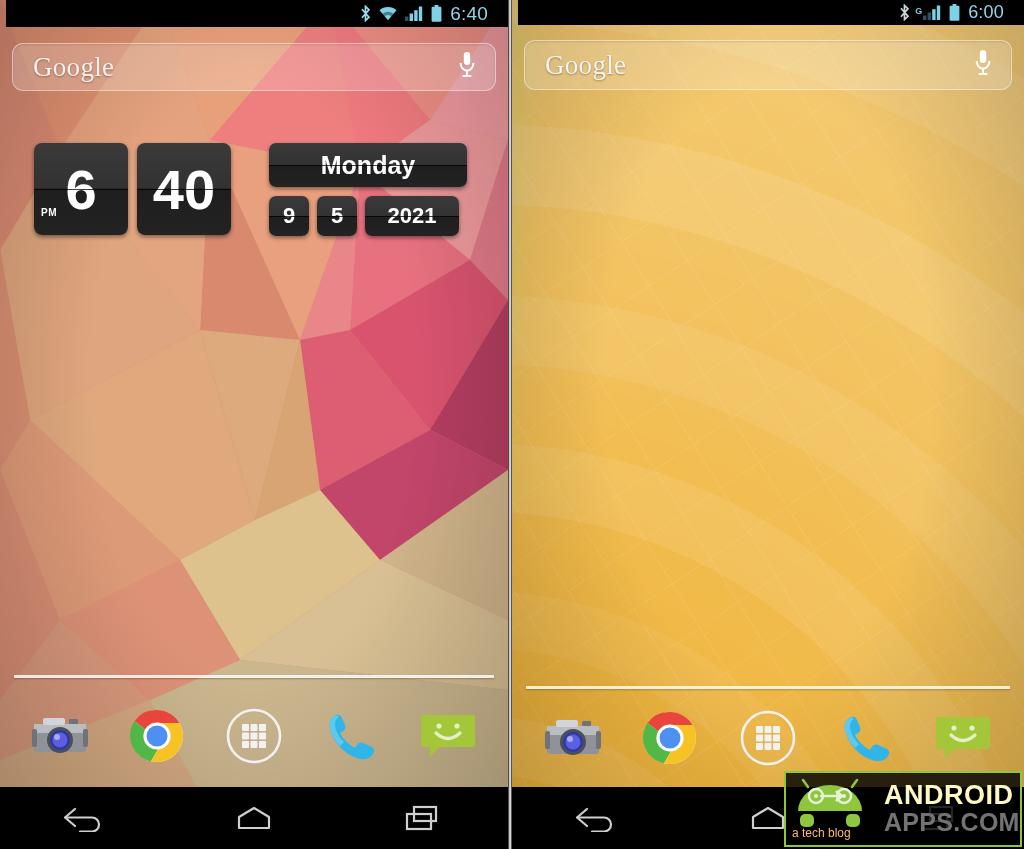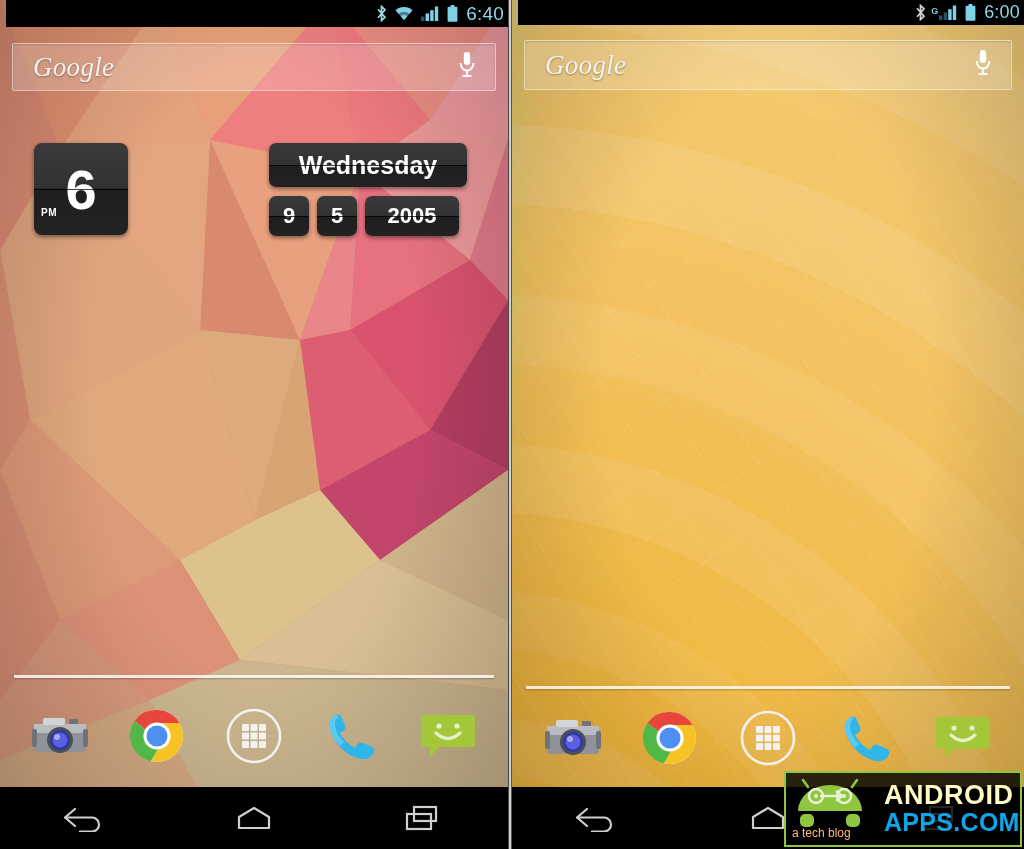--- a/index.html
+++ b/index.html
@@ -36,34 +36,34 @@
   }
   .fan-grid{
     position:absolute;inset:0;opacity:.10;
     background-image:
       repeating-linear-gradient(58deg, rgba(255,255,255,.9) 0 1px, rgba(255,255,255,0) 1px 46px),
       repeating-linear-gradient(-34deg, rgba(255,255,255,.7) 0 1px, rgba(255,255,255,0) 1px 52px);
   }
   .wall-vign{position:absolute;inset:0;background:radial-gradient(ellipse at 50% 45%, rgba(0,0,0,0) 45%, rgba(0,0,0,.22) 100%);}
 
   
-  .statusbar{position:absolute;left:6px;right:0;top:0;height:27px;background:#000;display:flex;align-items:center;justify-content:flex-end;padding-right:4px;box-sizing:border-box;}
+  .statusbar{position:absolute;left:6px;right:0;top:0;height:27px;background:#000;display:flex;align-items:center;justify-content:flex-end;padding-right:20px;box-sizing:border-box;}
   .right .statusbar{height:25px;}
   .sb-icons{display:flex;align-items:center;gap:7px;}
   .sb-clock{color:#8fd8e8;font-size:19px;letter-spacing:.2px;margin-left:8px;font-family:"Liberation Sans",sans-serif;}
   .right .sb-clock{font-size:18px;}
   .ico{display:block;}
   .sig-wrap{position:relative;display:flex;align-items:flex-end;}
   .g-mark{font-size:9px;color:#7fc9dd;position:absolute;left:-8px;top:1px;font-weight:bold;}
 
   
   .searchbar{position:absolute;left:12px;right:12px;top:43px;height:48px;
     background:rgba(255,255,255,.20);border:1px solid rgba(255,255,255,.42);
-    border-radius:2px;display:flex;align-items:center;box-sizing:border-box;
-    box-shadow:0 1px 2px rgba(0,0,0,.12) inset;font-style:italic;}
+    border-radius:11px;display:flex;align-items:center;box-sizing:border-box;
+    box-shadow:0 1px 2px rgba(0,0,0,.12) inset;}
   .right .searchbar{top:40px;height:50px;}
   .g-logo{margin-left:20px;font-family:"Liberation Serif",serif;font-size:27px;color:#f6f2ee;
     text-shadow:0 1px 2px rgba(0,0,0,.35);letter-spacing:.3px;}
   .mic{margin-left:auto;margin-right:18px;}
 
   
   .clockw{position:absolute;}
   .tile{position:relative;background:linear-gradient(to bottom,#3a3a3a 0%,#323232 49%,#1e1e1e 50%,#232323 100%);
     border-radius:8px;box-shadow:0 2px 4px rgba(0,0,0,.45);display:flex;align-items:center;justify-content:center;
     color:#fff;font-weight:bold;overflow:hidden;}
@@ -94,21 +94,21 @@
     display:flex;align-items:center;justify-content:space-around;}
   .navbtn{width:78px;height:44px;display:flex;align-items:center;justify-content:center;}
 
   
   .watermark{position:absolute;right:2px;bottom:2px;width:238px;height:76px;
     border:2px solid #8ec63f;background:rgba(0,0,0,.82);box-sizing:border-box;
     display:flex;align-items:center;overflow:hidden;}
   .wm-left{width:96px;height:100%;position:relative;display:flex;flex-direction:column;align-items:center;justify-content:flex-start;padding-top:4px;box-sizing:border-box;}
   .wm-right{flex:1;display:flex;flex-direction:column;justify-content:center;padding-left:2px;}
   .wm-android{font-size:27px;font-weight:bold;color:#fef9c3;line-height:1.02;letter-spacing:.5px;}
-  .wm-apps{font-size:25px;font-weight:bold;color:#0ea5e9;line-height:1.02;letter-spacing:.3px;}
+  .wm-apps{font-size:25px;font-weight:bold;color:#737373;line-height:1.02;letter-spacing:.3px;}
   .wm-blog{font-size:12px;color:#fdba74;position:absolute;bottom:5px;left:6px;white-space:nowrap;}
 </style>
 </head>
 <body>
 
 <div class="stage">
 
   <div class="phone left">
 
     <div class="wall wall-tri">
@@ -189,36 +189,39 @@
         </svg>
       </span>
     </div>
 
     <div class="clockw lw">
       <div class="row1">
         <div class="tile t-hour">
           <span class="ampm">PM</span>
           <span>6</span>
         </div>
+        <div class="tile t-min">
+          <span>40</span>
+        </div>
       </div>
     </div>
 
     <div class="lw-date">
       <div class="tile t-day">
-        <span>Wednesday</span>
+        <span>Monday</span>
       </div>
       <div class="dr">
         <div class="tile t-n1">
           <span>9</span>
         </div>
         <div class="tile t-n2">
           <span>5</span>
         </div>
         <div class="tile t-yr">
-          <span>2005</span>
+          <span>2021</span>
         </div>
       </div>
     </div>
 
     <div class="pageline" style="top:675px;"></div>
 
     <div class="dock" style="top:698px;height:76px;">
       <div class="dock-item">
         <svg width="58" height="50" viewBox="0 0 58 50">
           <rect x="3" y="13" width="52" height="28" rx="3" fill="#8f9399"></rect>

